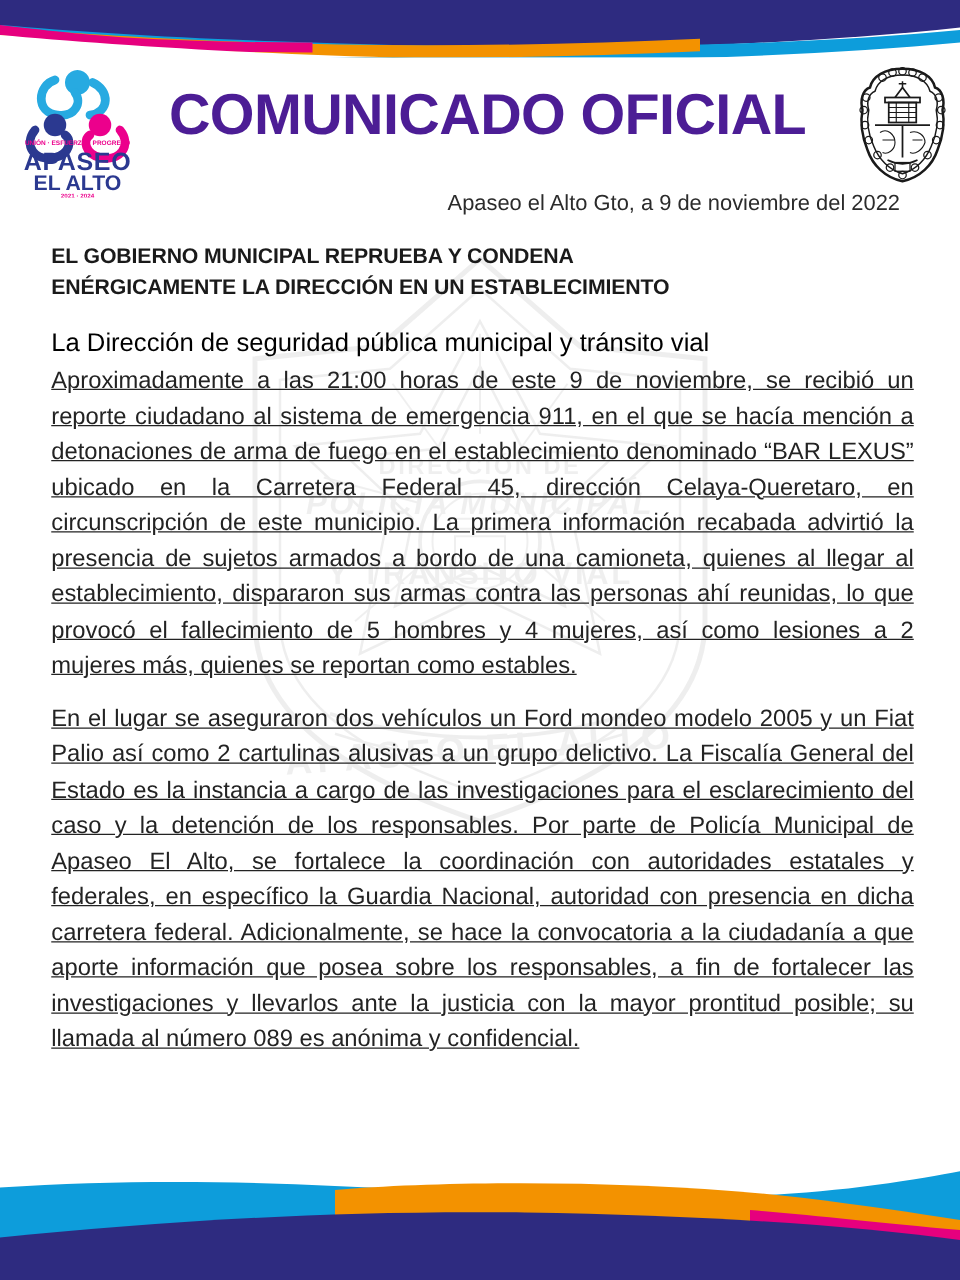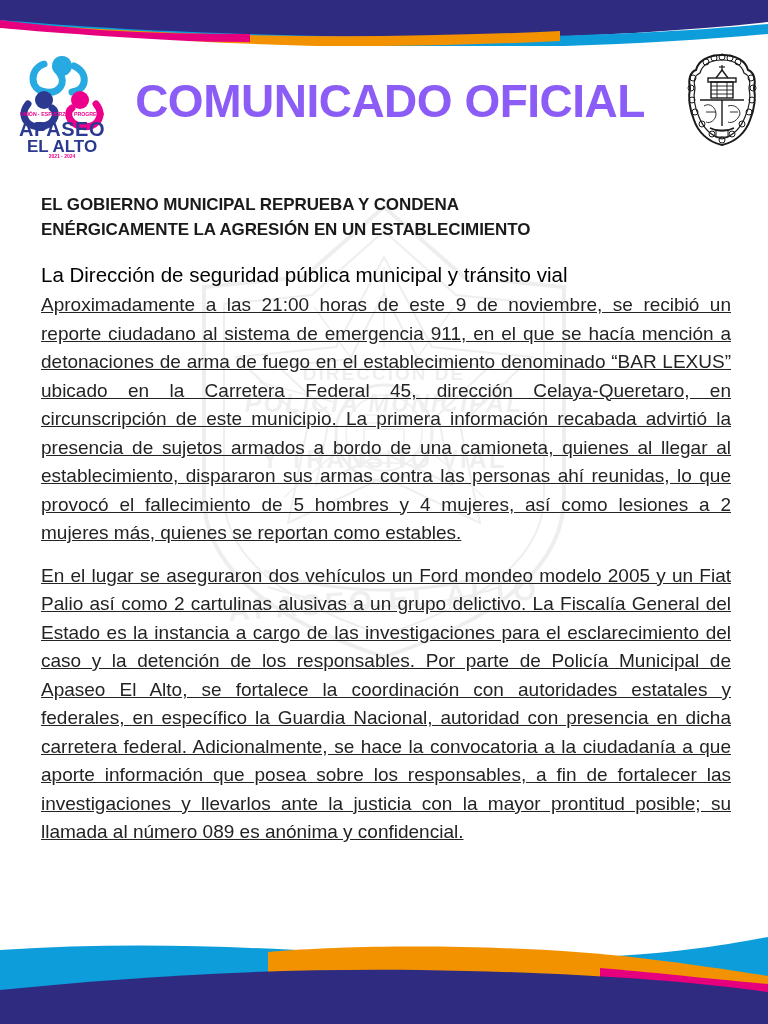--- a/index.html
+++ b/index.html
@@ -82,24 +82,23 @@
   }
   .doc-title {
     position: absolute;
     left: 110px;
     top: 24px;
     width: 560px;
     text-align: center;
     font-size: 46px;
     font-weight: bold;
     letter-spacing: -0.5px;
-    color: #8b5cf6;
+    color: #4c1d95;
     font-family: "Liberation Sans", sans-serif;
     white-space: nowrap;
-    margin-top: 10px;
   }
   .crest {
     position: absolute;
     right: 10px;
     top: 12px;
     width: 72px;
     height: 96px;
   }
   .date-line {
     position: absolute;
@@ -270,27 +269,28 @@
           <path d="M18 54 C24 50 30 56 30 62 C30 68 24 72 20 70"></path>
           <path d="M42 54 C48 52 54 56 54 62 C52 68 46 72 42 70"></path>
           <path d="M20 60 h10 M44 60 h8"></path>
         </g>
 
         <path d="M24 76 Q36 82 48 76" stroke-width="1.4"></path>
         <rect x="30" y="78" width="12" height="7" stroke-width="1"></rect>
       </g>
     </svg>
 
+    <div class="date-line">Apaseo el Alto Gto, a 9 de noviembre del 2022</div>
   </div>
 
   <div class="content">
 
     <h1 class="headline">
       <span class="hl-line">EL GOBIERNO MUNICIPAL REPRUEBA Y CONDENA</span>
-      <span class="hl-line">ENÉRGICAMENTE LA AGRESIÓN EN UN ESTABLECIMIENTO</span>
+      <span class="hl-line">ENÉRGICAMENTE LA DIRECCIÓN EN UN ESTABLECIMIENTO</span>
     </h1>
 
     <p class="lead">
       <span>La Dirección de seguridad pública municipal y tránsito vial</span>
     </p>
 
     <p class="body-par">Aproximadamente a las 21:00 horas de este 9 de noviembre, se recibió un reporte ciudadano al sistema de emergencia 911, en el que se hacía mención a detonaciones de arma de fuego en el establecimiento denominado “BAR LEXUS” ubicado en la Carretera Federal 45, dirección Celaya-Queretaro, en circunscripción de este municipio. La primera información recabada advirtió la presencia de sujetos armados a bordo de una camioneta, quienes al llegar al establecimiento, dispararon sus armas contra las personas ahí reunidas, lo que provocó el fallecimiento de 5 hombres y 4 mujeres, así como lesiones a 2 mujeres más, quienes se reportan como estables.</p>
 
     <p class="body-par gap">En el lugar se aseguraron dos vehículos un Ford mondeo modelo 2005 y un Fiat Palio así como 2 cartulinas alusivas a un grupo delictivo. La Fiscalía General del Estado es la instancia a cargo de las investigaciones para el esclarecimiento del caso y la detención de los responsables. Por parte de Policía Municipal de Apaseo El Alto, se fortalece la coordinación con autoridades estatales y federales, en específico la Guardia Nacional, autoridad con presencia en dicha carretera federal. Adicionalmente, se hace la convocatoria a la ciudadanía a que aporte información que posea sobre los responsables, a fin de fortalecer las investigaciones y llevarlos ante la justicia con la mayor prontitud posible; su llamada al número 089 es anónima y confidencial.</p>
   </div>

